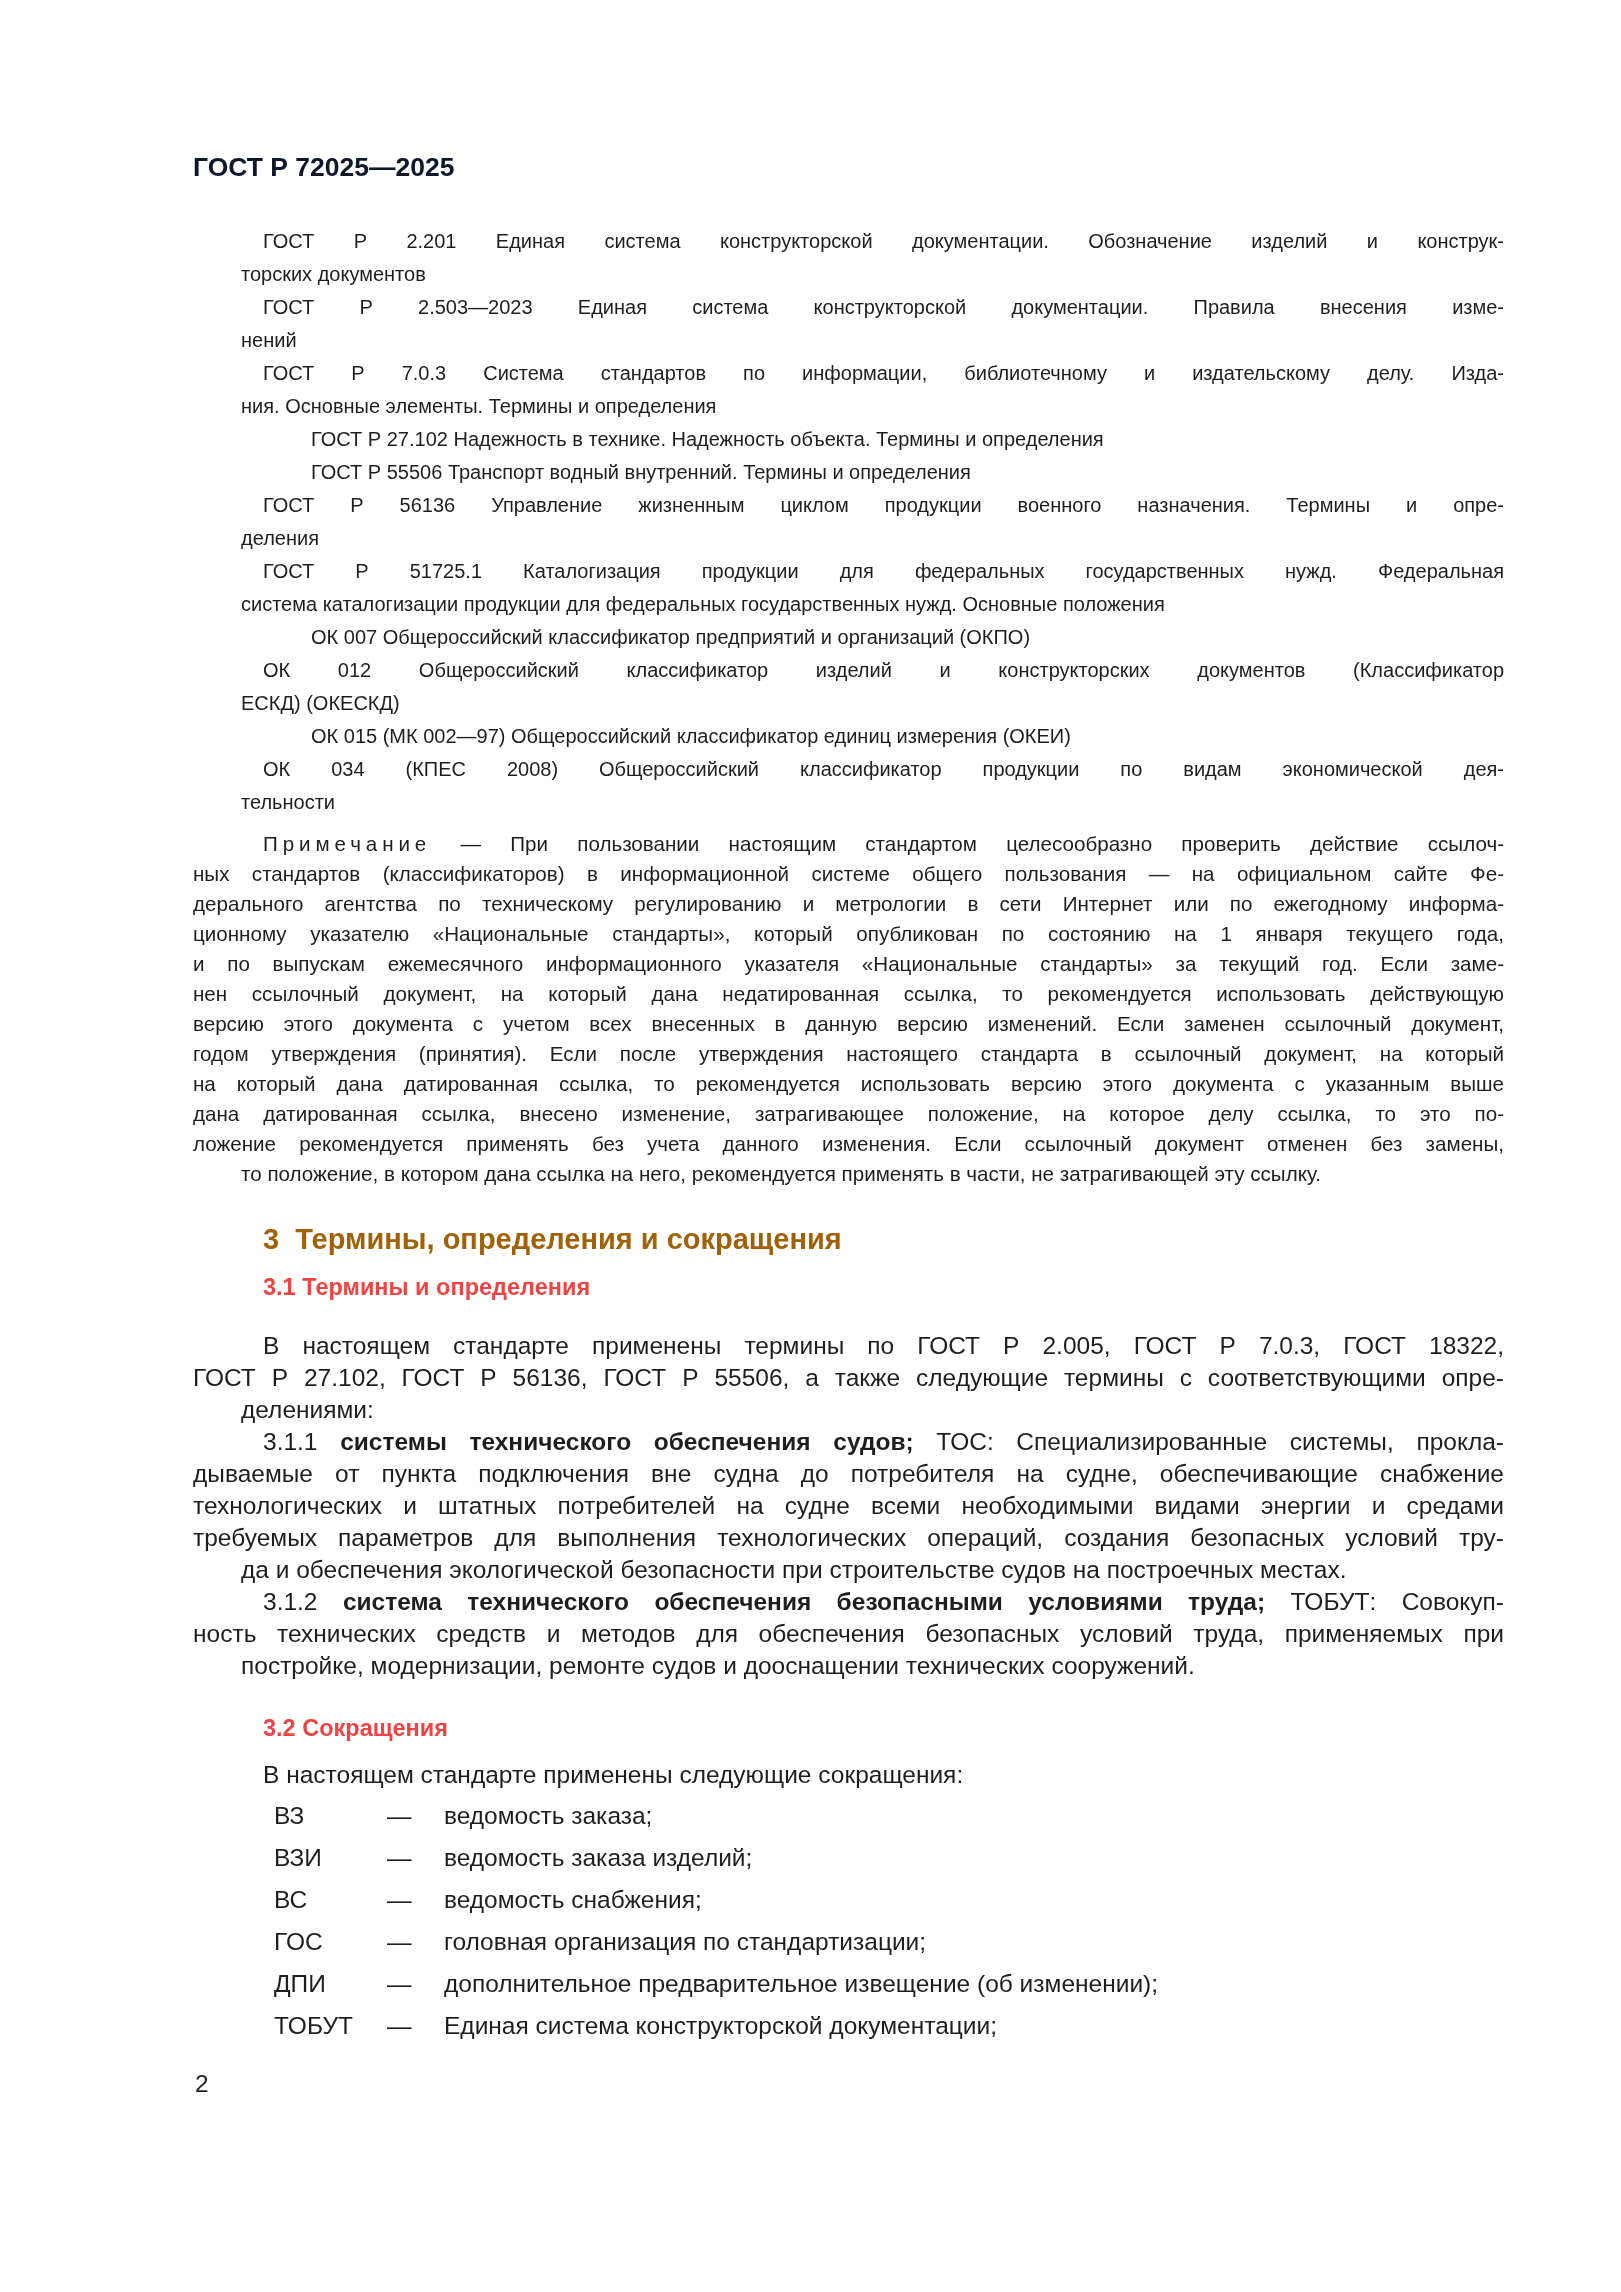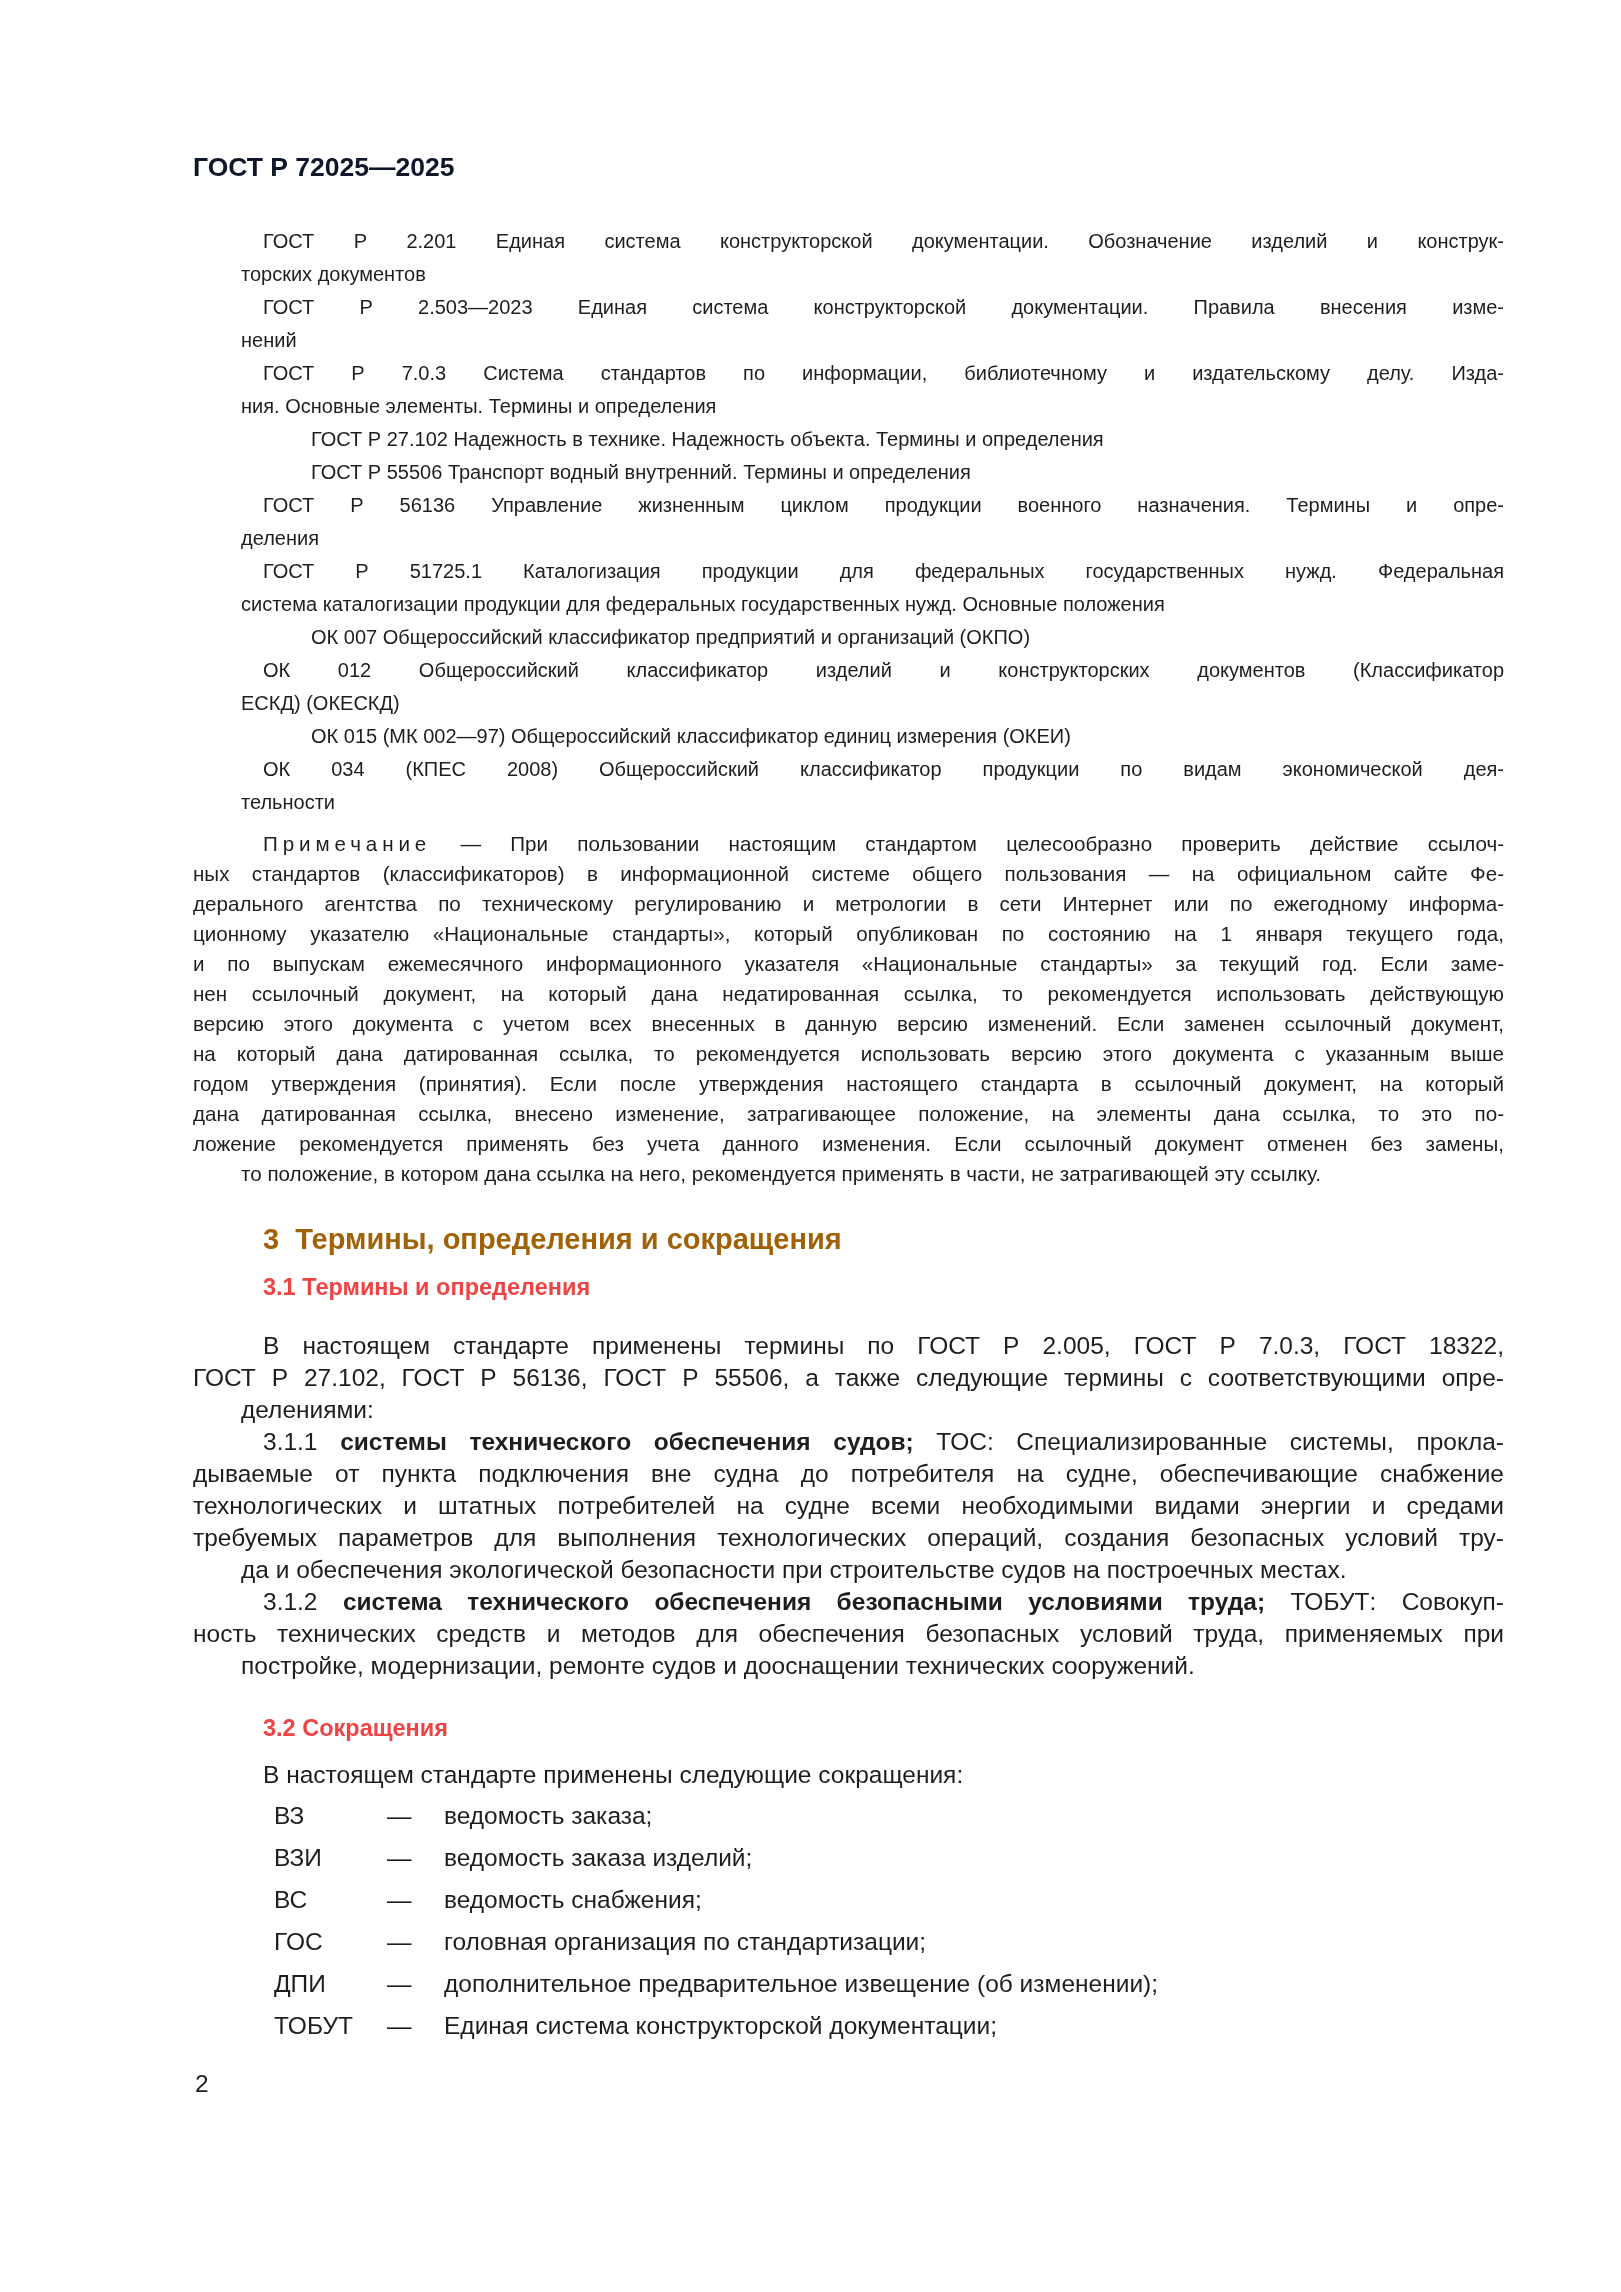--- a/index.html
+++ b/index.html
@@ -57,23 +57,23 @@
 </div>
 
 <div class="abs block note">
   <span class="line indent"><span class="lbl">Примечание</span><span> — При пользовании настоящим стандартом целесообразно проверить действие ссылоч-</span></span>
   <span class="line">ных стандартов (классификаторов) в информационной системе общего пользования — на официальном сайте Фе-</span>
   <span class="line">дерального агентства по техническому регулированию и метрологии в сети Интернет или по ежегодному информа-</span>
   <span class="line">ционному указателю «Национальные стандарты», который опубликован по состоянию на 1 января текущего года,</span>
   <span class="line">и по выпускам ежемесячного информационного указателя «Национальные стандарты» за текущий год. Если заме-</span>
   <span class="line">нен ссылочный документ, на который дана недатированная ссылка, то рекомендуется использовать действующую</span>
   <span class="line">версию этого документа с учетом всех внесенных в данную версию изменений. Если заменен ссылочный документ,</span>
+  <span class="line">годом утверждения (принятия). Если после утверждения настоящего стандарта в ссылочный документ, на который</span>
   <span class="line">на который дана датированная ссылка, то рекомендуется использовать версию этого документа с указанным выше</span>
-  <span class="line">годом утверждения (принятия). Если после утверждения настоящего стандарта в ссылочный документ, на который</span>
-  <span class="line">дана датированная ссылка, внесено изменение, затрагивающее положение, на элементы дана ссылка, то это по-</span>
+  <span class="line">дана датированная ссылка, внесено изменение, затрагивающее положение, на которое делу ссылка, то это по-</span>
   <span class="line">ложение рекомендуется применять без учета данного изменения. Если ссылочный документ отменен без замены,</span>
   <span class="line last">то положение, в котором дана ссылка на него, рекомендуется применять в части, не затрагивающей эту ссылку.</span>
 </div>
 
 <div class="abs sec3" style="white-space:pre;">3  Термины, определения и сокращения</div>
 
 <div class="abs sub sub31">3.1 Термины и определения</div>
 
 <div class="abs block terms">
   <span class="line indent">В настоящем стандарте применены термины по ГОСТ Р 2.005, ГОСТ Р 7.0.3, ГОСТ 18322,</span>

